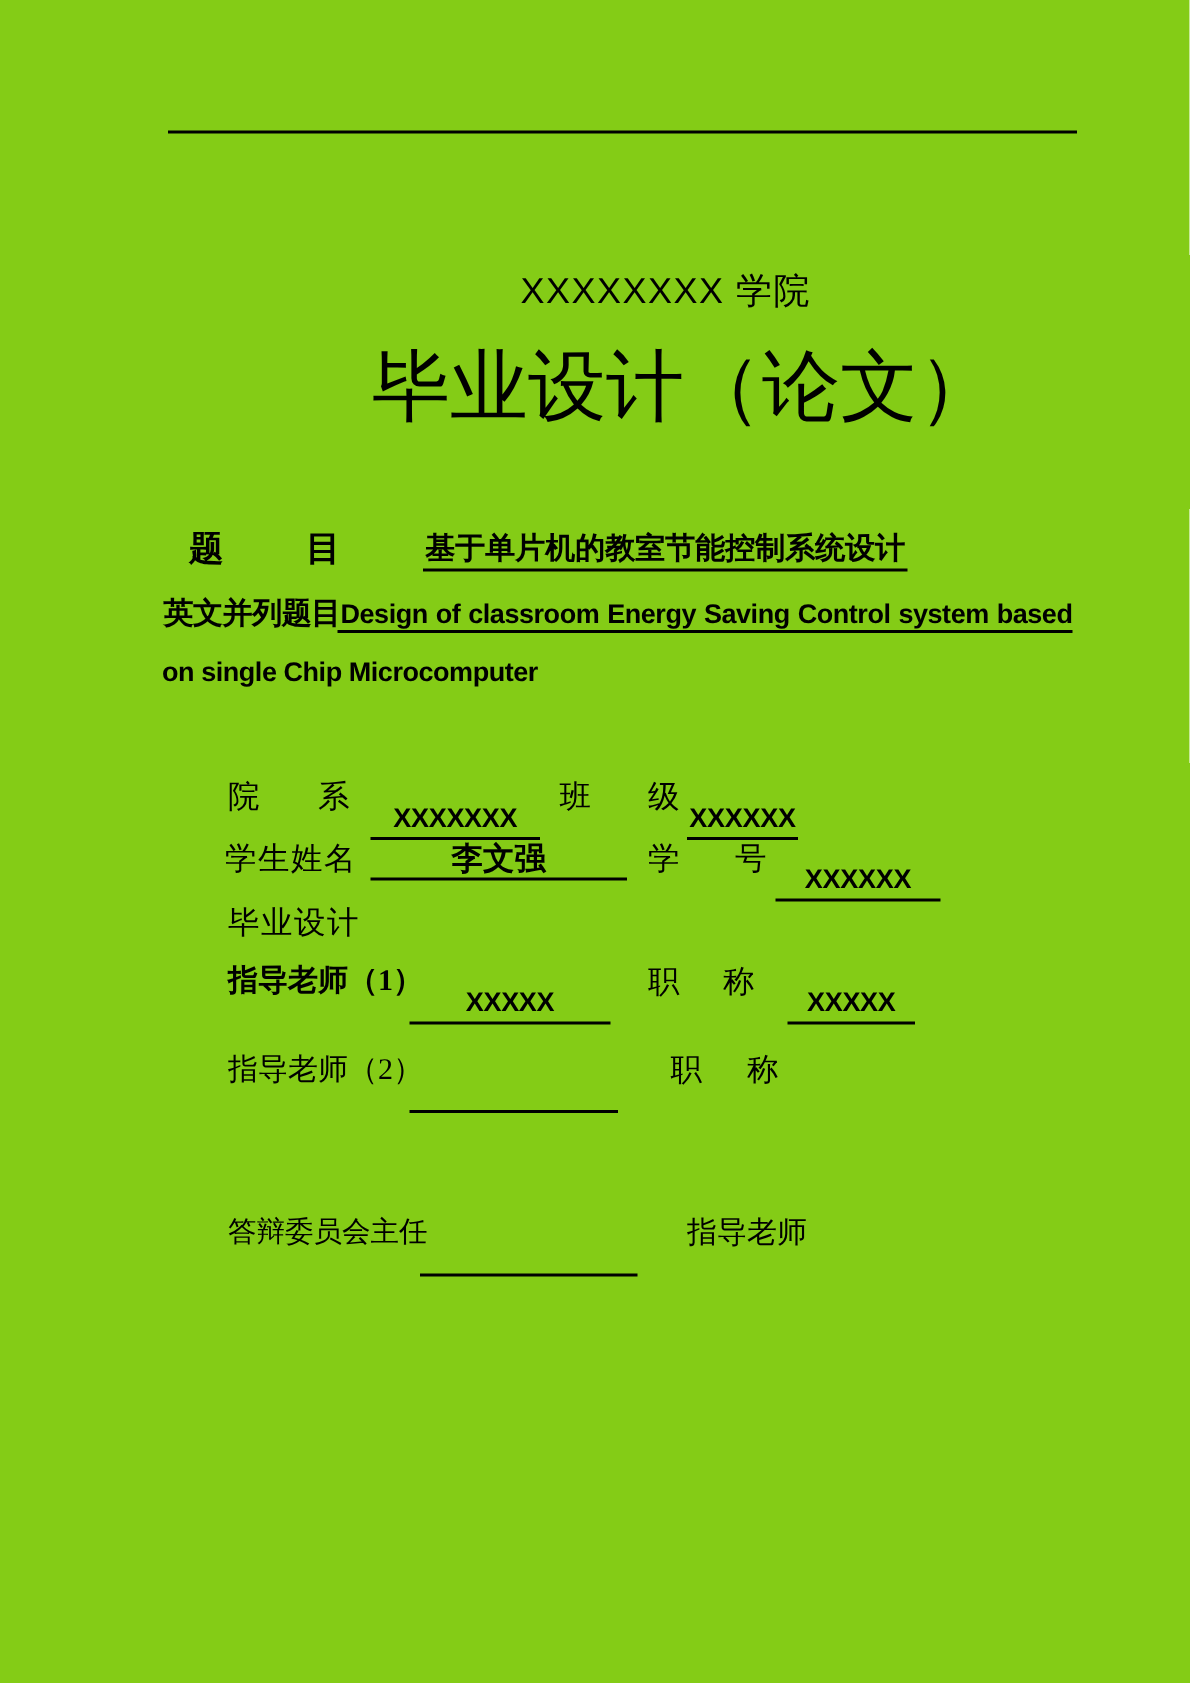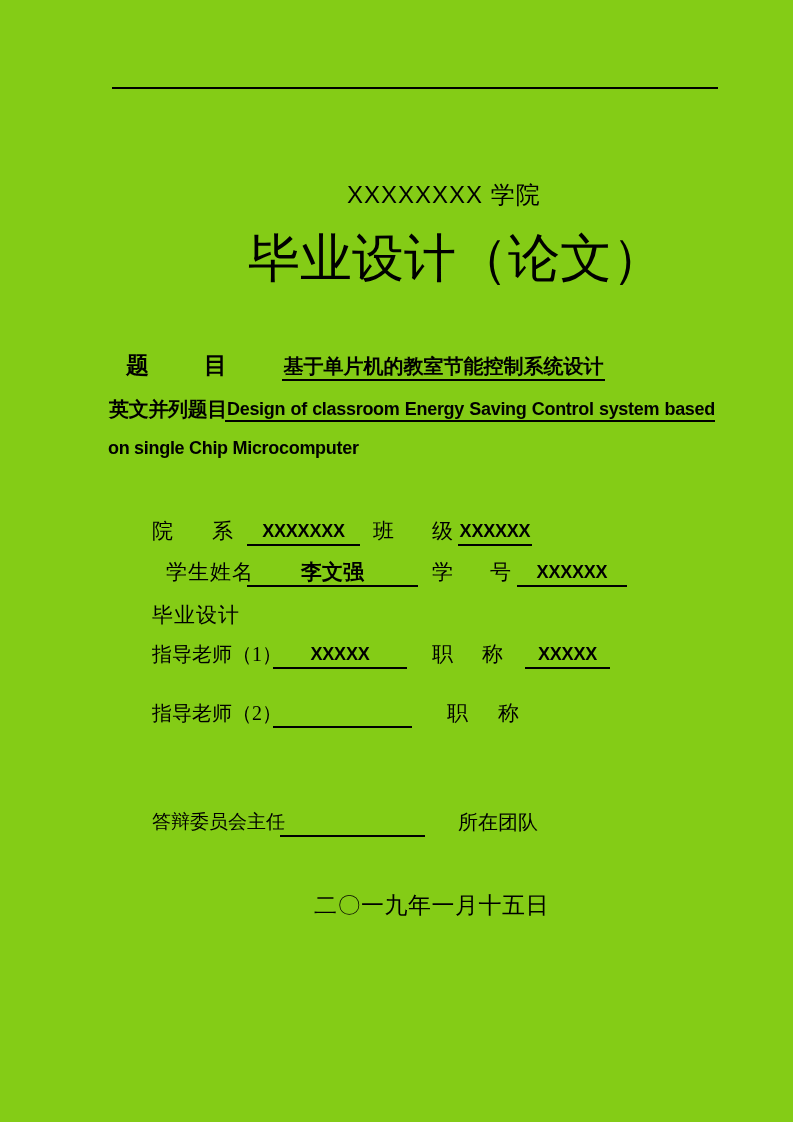--- a/index.html
+++ b/index.html
@@ -33,21 +33,21 @@
   .titleval{font-weight:bold;font-size:20px;}
   .eng{
     font-family:"Liberation Sans","DejaVu Sans",sans-serif;
     font-weight:bold;font-size:18px;letter-spacing:-0.3px;
   }
   .u{border-bottom:2px solid #000;text-align:center;}
   .u-left{border-bottom:2px solid #000;text-align:left;text-align-last:justify;padding-left:2px;box-sizing:border-box;}
   .u-auto{border-bottom:2px solid #84cc16;}
   .val{
     font-family:"Liberation Sans","DejaVu Sans",sans-serif;
-    font-weight:bold;font-size:18px;letter-spacing:-0.2px;
+    font-weight:bold;font-size:18px;letter-spacing:-0.2px;margin-top:14px;
   }
   .val-cn{font-weight:bold;font-size:21px;}
   .date{
     position:absolute;left:314px;top:891px;height:30px;line-height:30px;
     font-size:23px;letter-spacing:0.5px;
   }
 </style>
 </head>
 <body>
 
@@ -77,47 +77,46 @@
   <div class="row" style="top:518px;">
     <span class="lbl" style="left:152px;">院</span>
     <span class="lbl" style="left:212px;">系</span>
     <span class="u val" style="left:247px;width:113px;">XXXXXXX</span>
     <span class="lbl" style="left:373px;">班</span>
     <span class="lbl" style="left:432px;">级</span>
     <span class="u val" style="left:458px;width:74px;">XXXXXX</span>
   </div>
 
   <div class="row" style="top:559px;">
-    <span class="lbl" style="left:166px;letter-spacing:1px;">学生姓名</span>
+    <span class="lbl" style="left:150px;letter-spacing:1px;">学生姓名</span>
     <span class="u val-cn" style="left:247px;width:171px;font-family:Liberation Serif, serif;">李文强</span>
     <span class="lbl" style="left:432px;">学</span>
     <span class="lbl" style="left:490px;">号</span>
     <span class="u val" style="left:517px;width:110px;">XXXXXX</span>
   </div>
 
   <div class="row" style="top:602px;">
     <span class="lbl" style="left:152px;letter-spacing:1px;">毕业设计</span>
   </div>
 
   <div class="row" style="top:641px;">
-    <span class="lbl" style="left:152px;font-size:20px;">指导老师（1）</span>
+    <span class="lbl" style="left:152px;font-size:20px;font-weight:bold;">指导老师（1）</span>
     <span class="u val" style="left:273px;width:134px;">XXXXX</span>
     <span class="lbl" style="left:432px;">职</span>
     <span class="lbl" style="left:482px;">称</span>
     <span class="u val" style="left:525px;width:85px;">XXXXX</span>
   </div>
 
   <div class="row" style="top:700px;">
     <span class="lbl" style="left:152px;font-size:20px;">指导老师（2）</span>
     <span class="u val" style="left:273px;width:139px;"></span>
     <span class="lbl" style="left:447px;">职</span>
     <span class="lbl" style="left:498px;">称</span>
   </div>
 
   <div class="row" style="top:809px;text-align:right;">
     <span class="lbl-sm" style="left:152px;">答辩委员会主任</span>
     <span class="u val" style="left:280px;width:145px;"></span>
-    <span class="lbl" style="left:458px;font-size:20px;">所在团队</span>
+    <span class="lbl" style="left:458px;font-size:20px;">指导老师</span>
   </div>
 
-  <div class="date">二〇一九年一月十五日</div>
 
 </div>
 
 </body></html>

